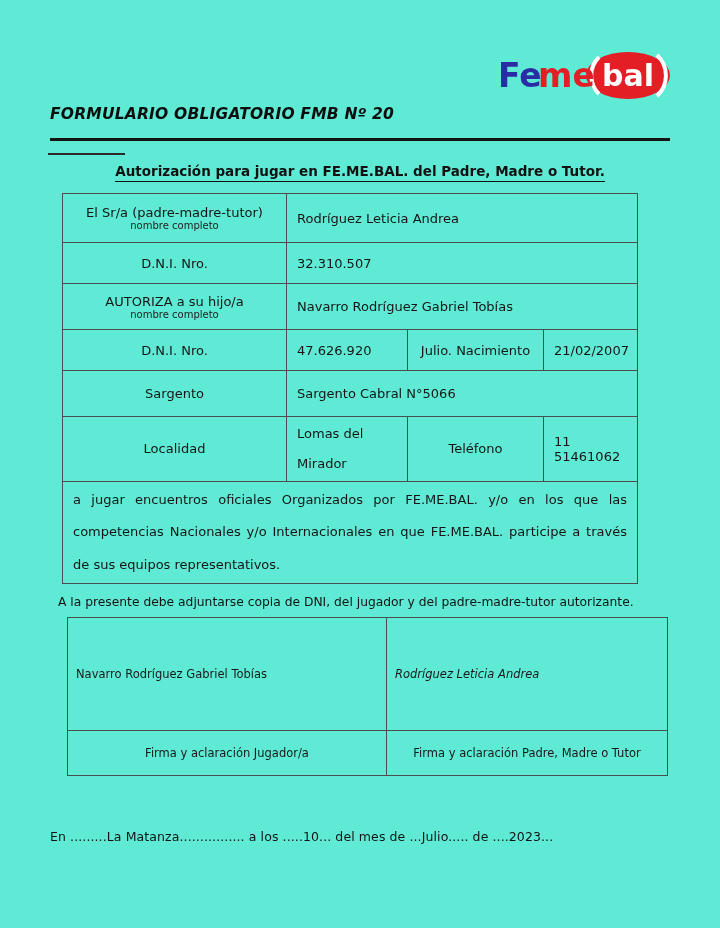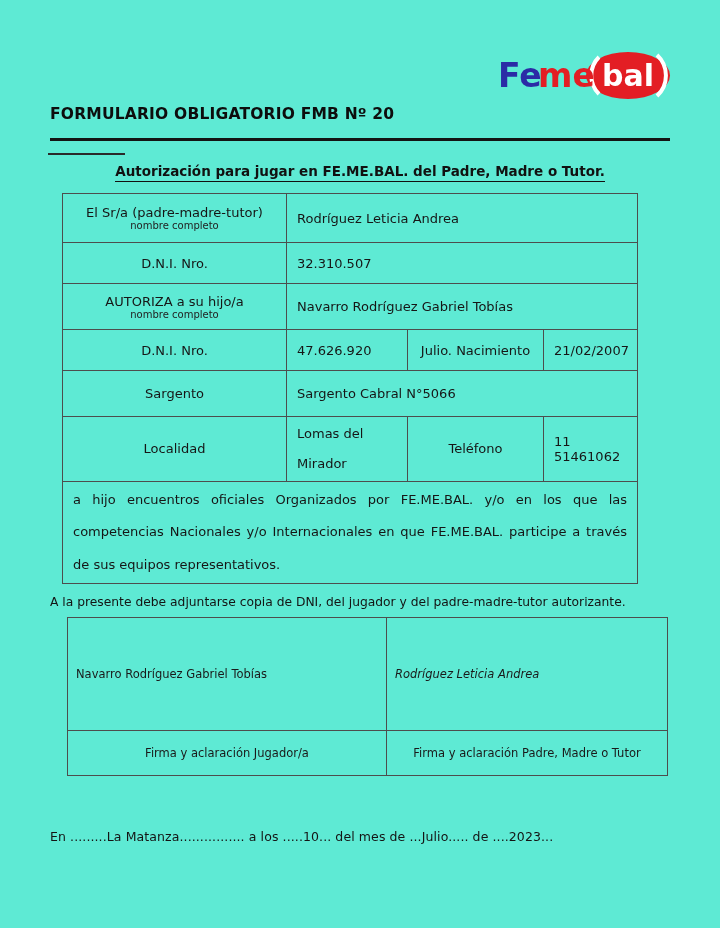--- a/index.html
+++ b/index.html
@@ -8,21 +8,21 @@
     width:720px;height:928px;
     box-sizing:border-box;
     padding:103px 50px 0 50px;
     background:#5eead4;
     color:#111;
     font-family:"DejaVu Sans",sans-serif;
     overflow:hidden;
   }
   .logo{position:absolute;top:50px;right:46px;width:176px;height:52px;}
   .doc-title{
-    font-size:15.5px;font-weight:bold;
+    font-size:15.5px;font-weight:bold;font-style:italic;
     line-height:22px;letter-spacing:.2px;color:#0d0d0d;
   }
   .rule-thick{margin-top:13px;width:620px;height:3px;background:#141414;}
   .rule-short{margin-top:12px;margin-left:-2px;width:77px;height:2px;background:#2a2a2a;}
   .heading{margin-top:7px;text-align:center;font-size:13.5px;font-weight:bold;line-height:18px;}
   .heading span{border-bottom:1.6px solid #111;padding-bottom:2px;}
 
   table.main{
     border-collapse:collapse;table-layout:fixed;
     margin:13px 0 0 12px;width:575px;
@@ -40,21 +40,21 @@
   tr.r2 td{height:36px;}
   tr.r3 td{height:41px;}
   tr.r4 td{height:36px;}
   tr.r5 td{height:41px;}
   tr.r6 td{height:59px;}
   td.wrapval{line-height:2.3;}
   td.clause{
     text-align:justify;font-size:13px;line-height:2.5;
     padding:7px 10px 9px 10px;color:#141414;
   }
-  .note{margin:11px 0 0 0;font-size:12.3px;color:#141414;}
+  .note{margin:11px 0 0 8px;font-size:12.3px;color:#141414;}
 
   table.sign{
     border-collapse:collapse;table-layout:fixed;
     margin:8px 0 0 17px;width:600px;
   }
   table.sign td{
     border:1px solid #4d4d4d;
     font-size:11.5px;color:#1a1a1a;
     padding:2px 8px;vertical-align:middle;
   }
@@ -124,21 +124,21 @@
       <td class="lbl">Sargento</td>
       <td colspan="3">Sargento Cabral N°5066</td>
     </tr>
     <tr class="r6">
       <td class="lbl">Localidad</td>
       <td class="wrapval">Lomas del Mirador</td>
       <td class="lbl">Teléfono</td>
       <td>11 51461062</td>
     </tr>
     <tr>
-      <td class="clause" colspan="4">a hijo encuentros oficiales Organizados por FE.ME.BAL. y/o en los que las competencias Nacionales y/o Internacionales en que FE.ME.BAL. participe a través de sus equipos representativos.</td>
+      <td class="clause" colspan="4">a jugar encuentros oficiales Organizados por FE.ME.BAL. y/o en los que las competencias Nacionales y/o Internacionales en que FE.ME.BAL. participe a través de sus equipos representativos.</td>
     </tr>
   </tbody>
     </table>
 
   <p class="note">A la presente debe adjuntarse copia de DNI, del jugador y del padre-madre-tutor autorizante.</p>
 
   <table class="sign">
     <colgroup>
         <col style="width:319px">
         <col style="width:281px">

